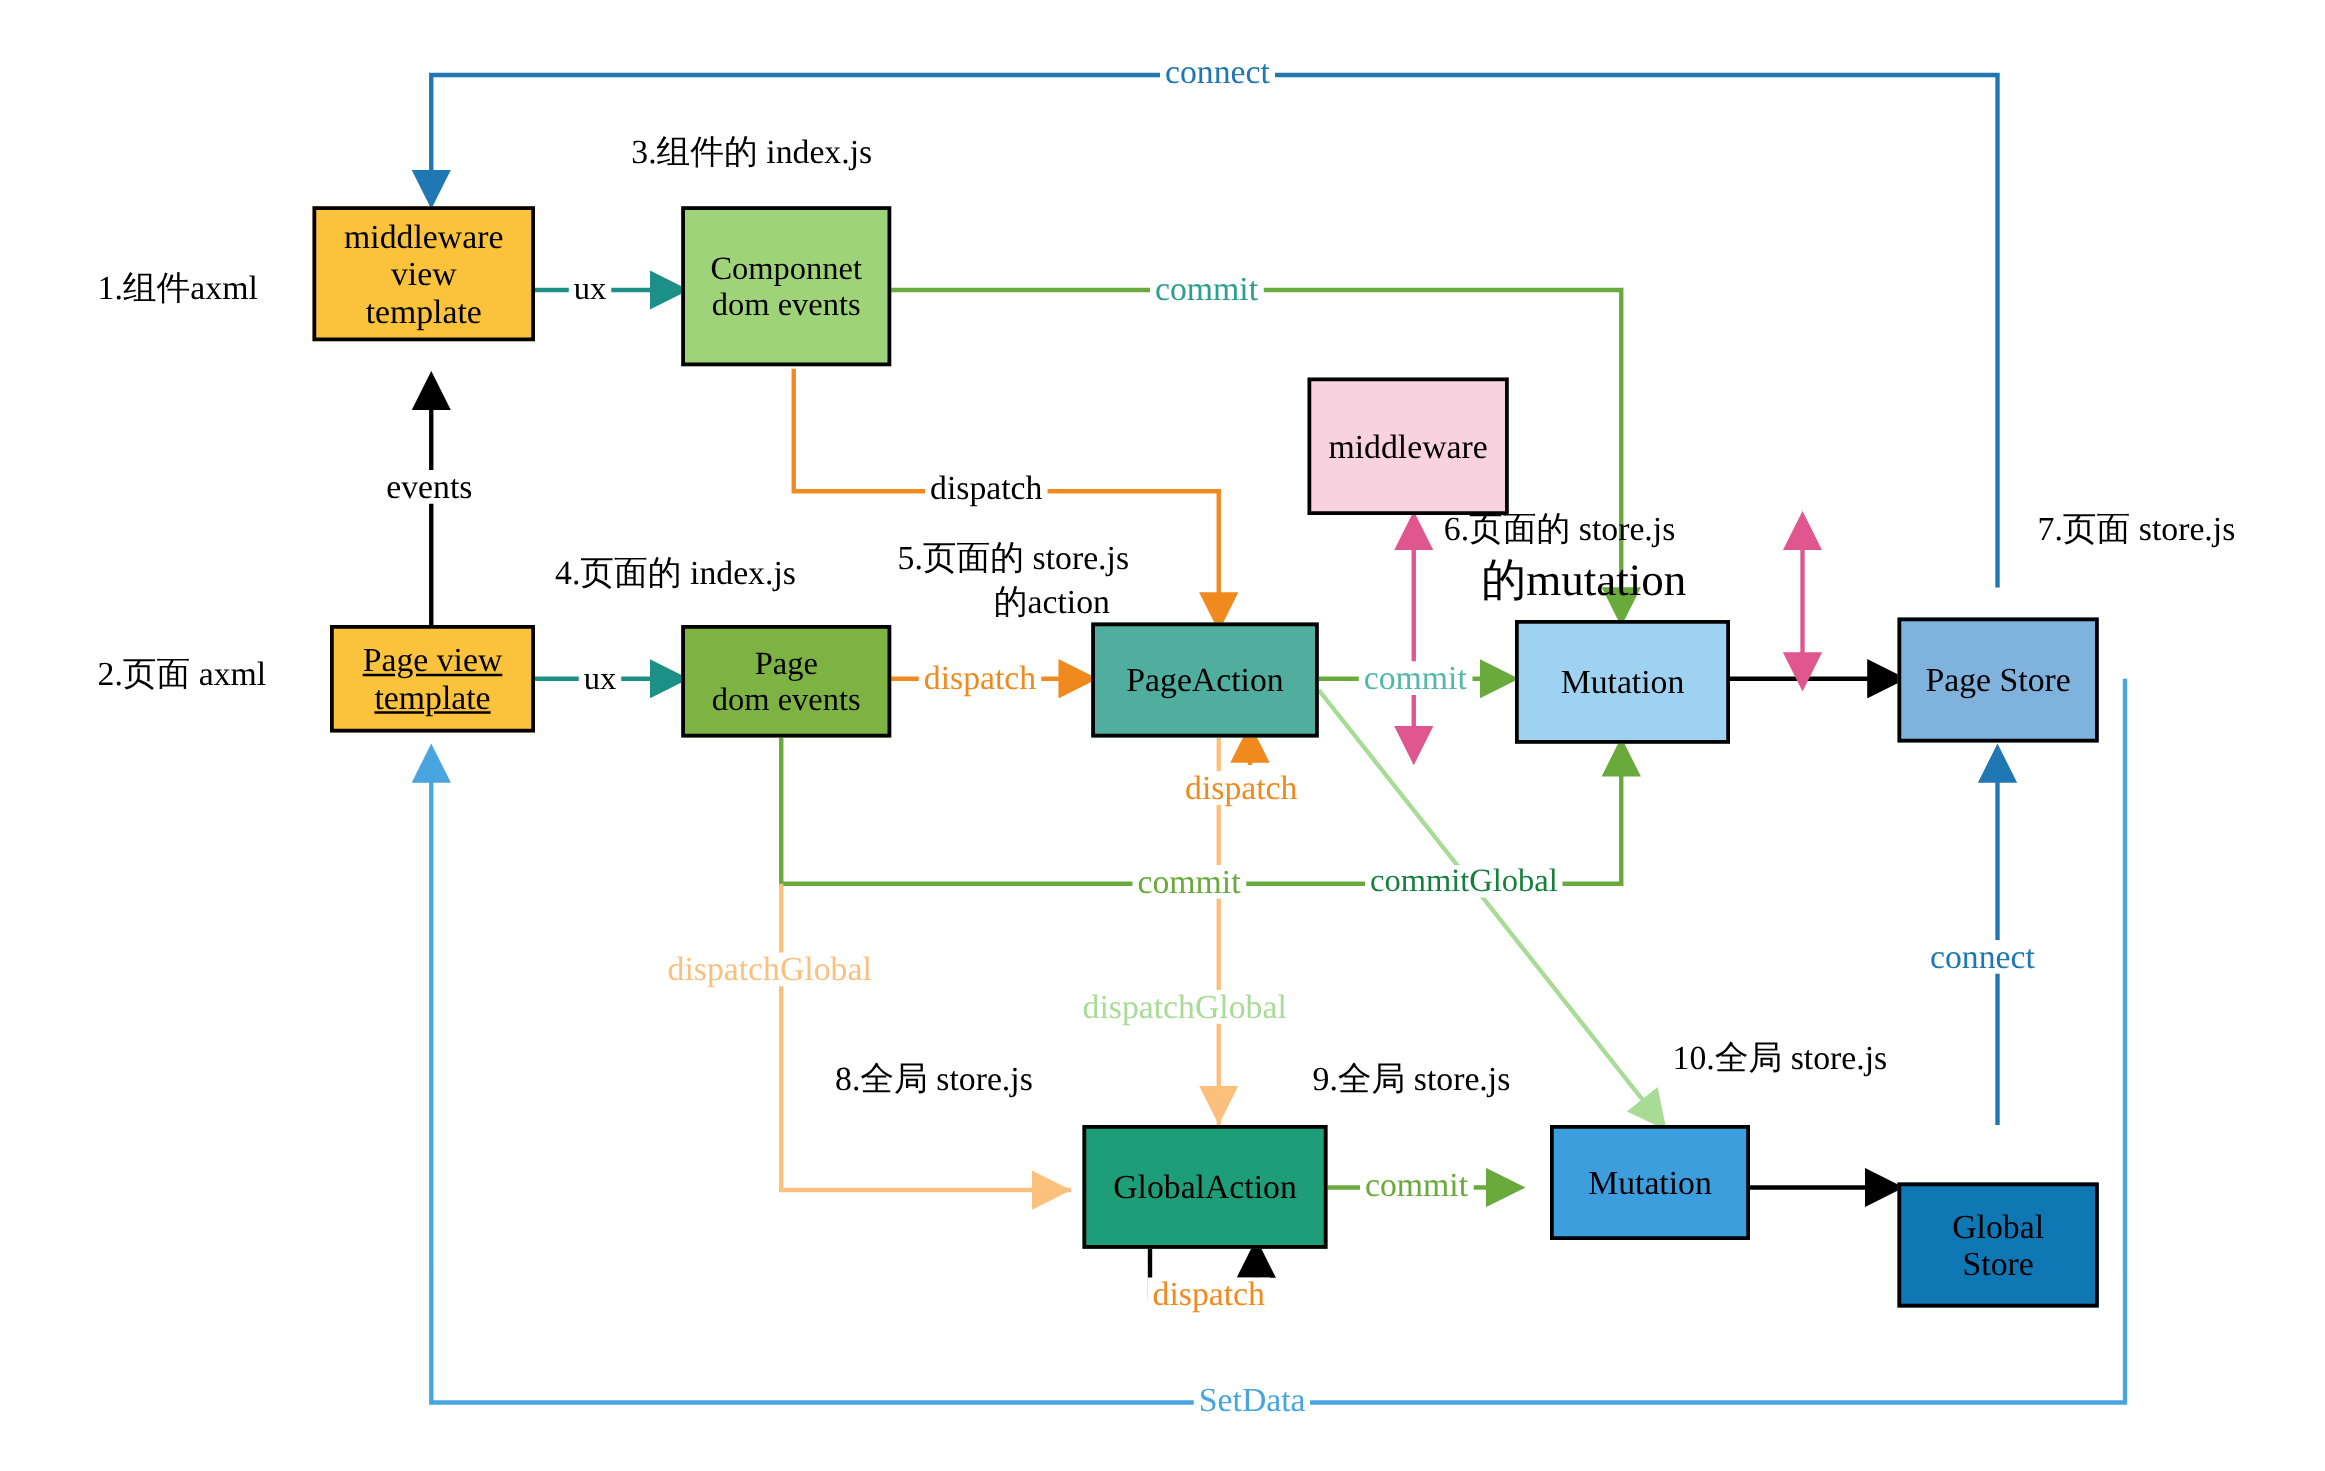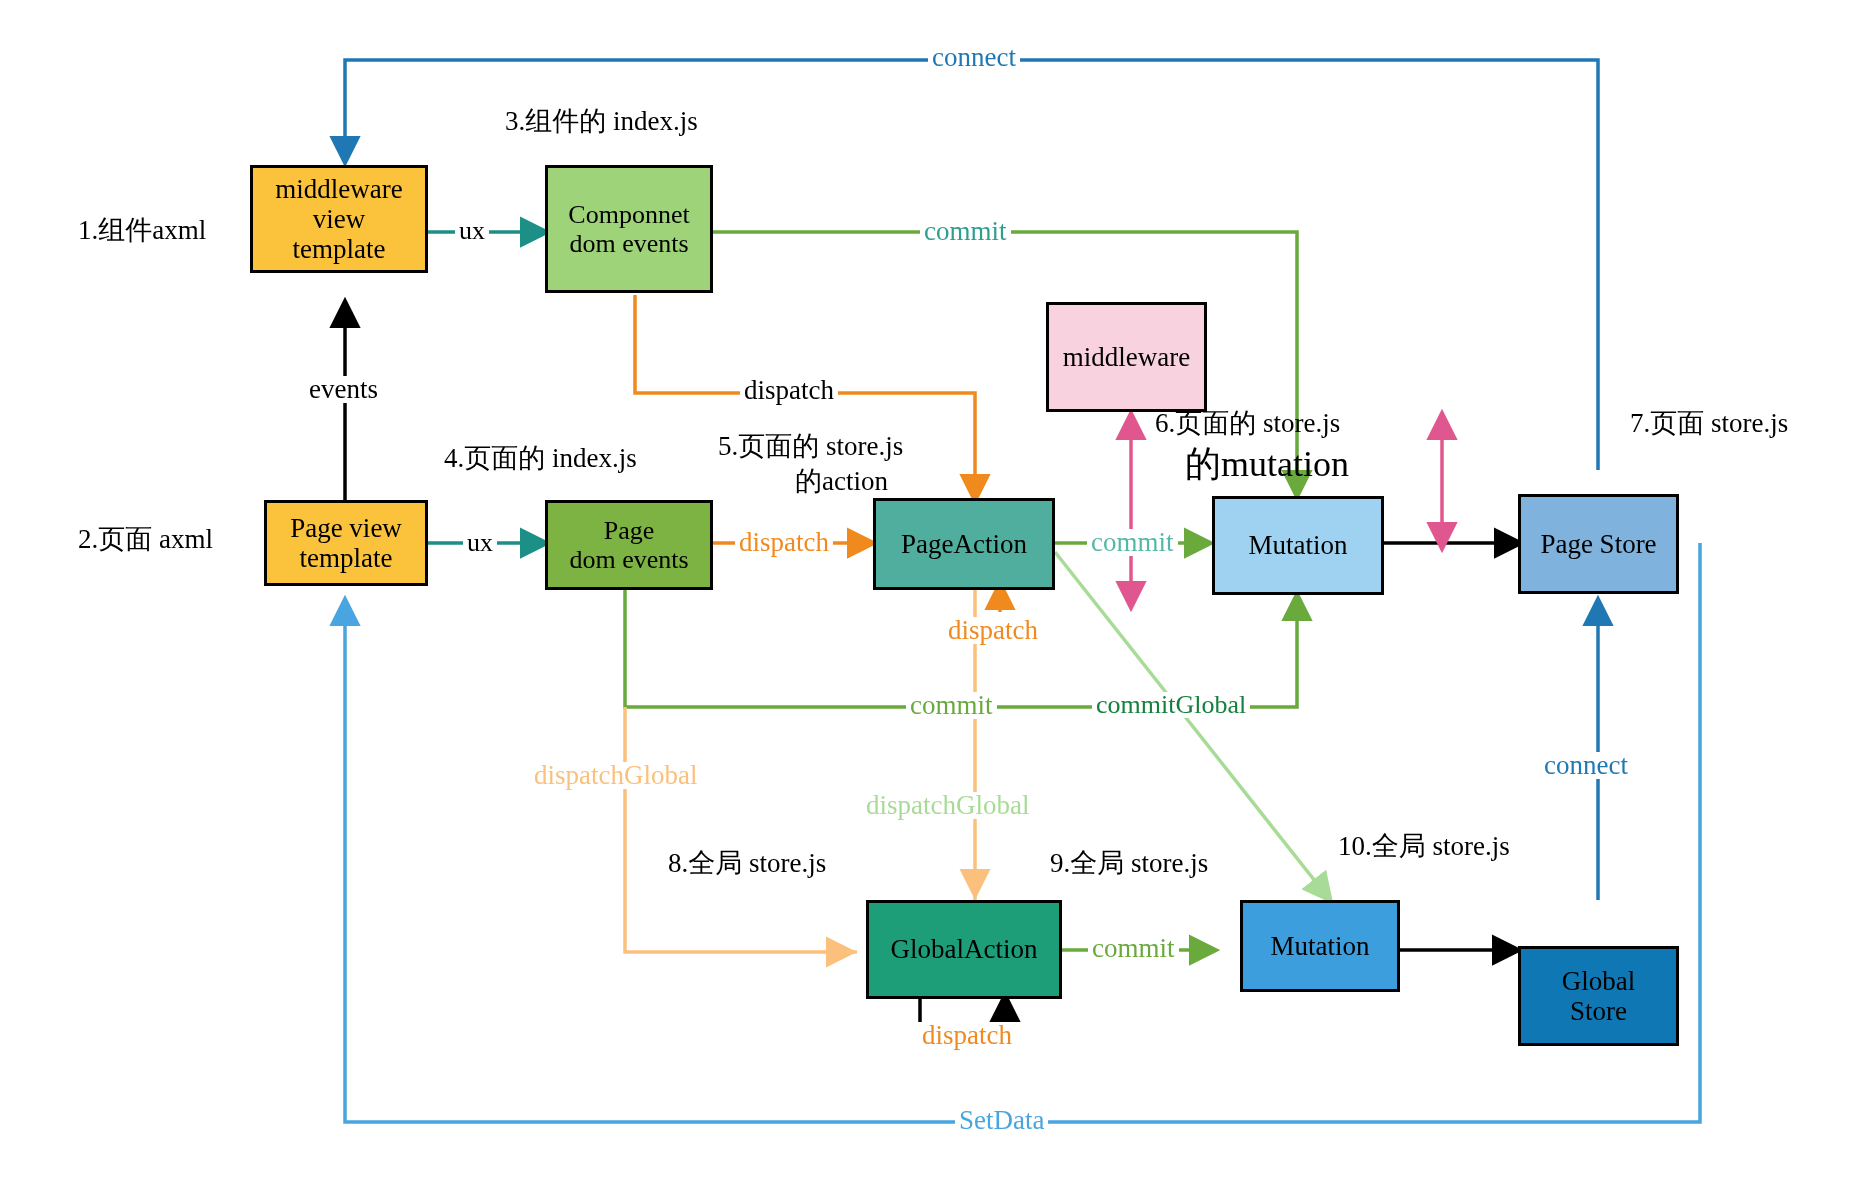--- a/index.html
+++ b/index.html
@@ -112,21 +112,21 @@
       <span>Componnet</span>
       <span>dom events</span>
     </div>
   </div>
 
   <div class="node" style="left:1046px;top:302px;width:161px;height:110px;background:#f9d2e0;font-size:27px;justify-content:center;">
     <span>middleware</span>
   </div>
 
 
-  <div class="node" style="left:264px;top:500px;width:164px;height:86px;background:#fbc33c;font-size:27px;">
+  <div class="node" style="left:264px;top:500px;width:164px;height:86px;background:#fbc33c;font-size:27px;text-decoration:underline;">
     <div>
       <span>Page view</span>
       <span>template</span>
     </div>
   </div>
 
   <div class="node" style="left:545px;top:500px;width:168px;height:90px;background:#7cb342;font-size:26px;">
     <div>
       <span>Page</span>
       <span>dom events</span>

